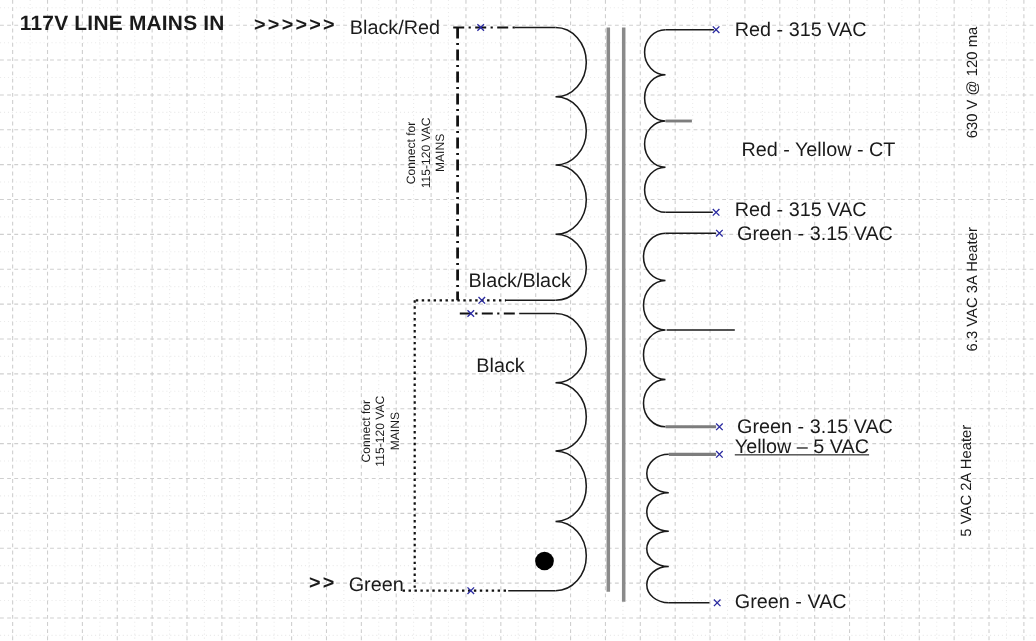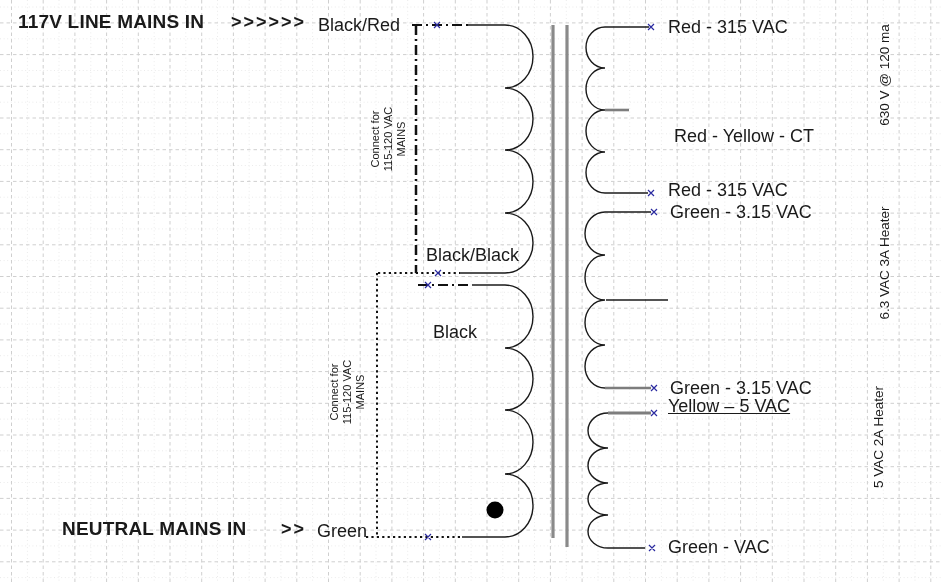--- a/index.html
+++ b/index.html
@@ -100,21 +100,20 @@
   <div class="vtext" style="left:388px;top:139px;">Connect for
 115-120 VAC
 MAINS</div>
   <div class="vtext" style="left:347px;top:392px;">Connect for
 115-120 VAC
 MAINS</div>
 
   <div class="lbl" style="left:426px;top:246px;">Black/Black</div>
   <div class="lbl" style="left:433px;top:294px;margin-top:29px;">Black</div>
 
-  <div class="lbl bold" style="left:62px;top:518px;">NEUTRAL MAINS IN</div>
   <div class="lbl chev" style="left:281px;top:518px;">&gt;&gt;</div>
   <div class="lbl" style="left:317px;top:522px;">Green</div>
 
   <div class="lbl" style="left:668px;top:18px;">Red  - 315 VAC</div>
   <div class="lbl" style="left:674px;top:88px;margin-top:39px;">Red - Yellow - CT</div>
   <div class="lbl" style="left:668px;top:181px;">Red  - 315 VAC</div>
   <div class="lbl" style="left:670px;top:203px;">Green  - 3.15 VAC</div>
   <div class="lbl" style="left:670px;top:379px;">Green  - 3.15 VAC</div>
   <div class="lbl" style="left:668px;top:397px;text-decoration:underline;">Yellow – 5 VAC</div>
   <div class="lbl" style="left:668px;top:538px;">Green  -  VAC</div>

